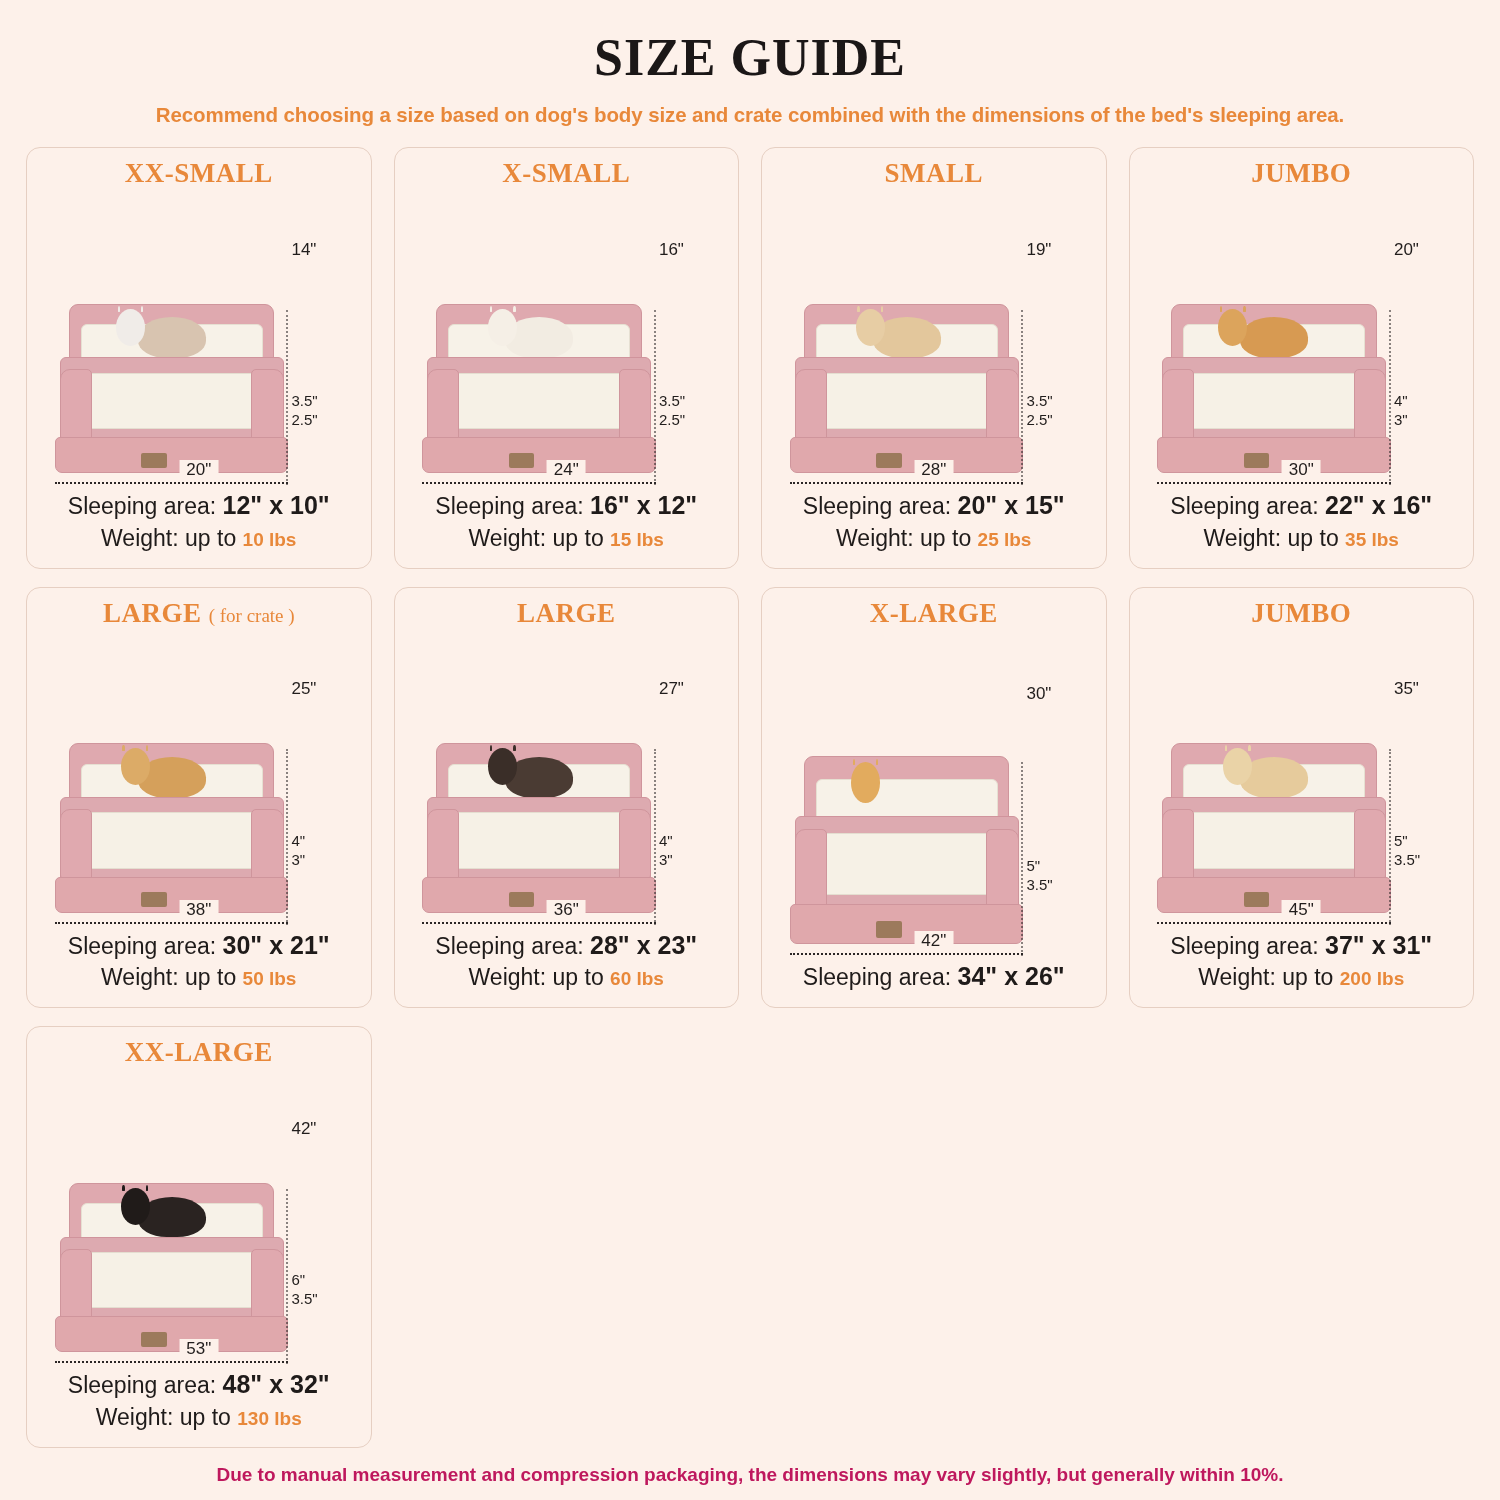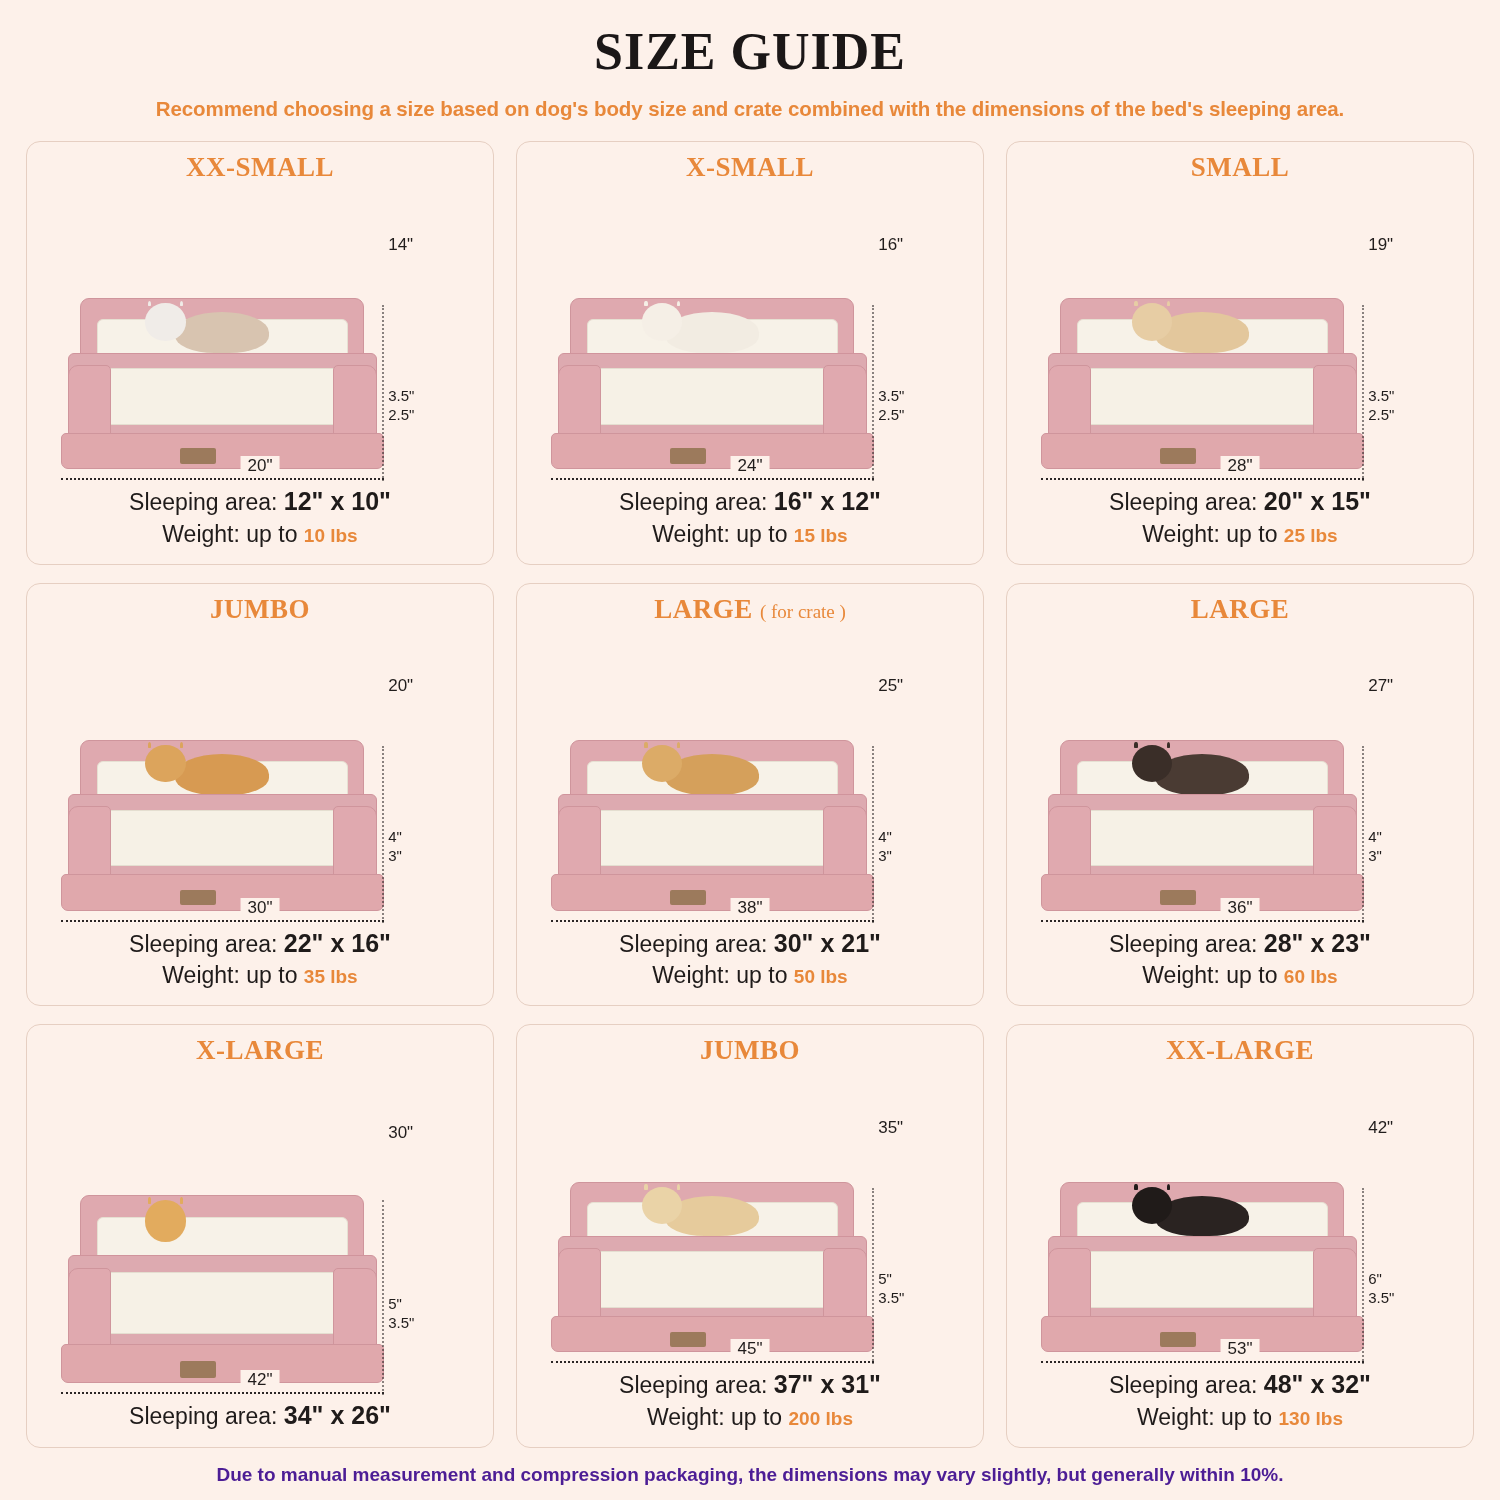--- a/index.html
+++ b/index.html
@@ -11,21 +11,21 @@
     height: 1500px;
     background: #fdf1ea;
     font-family: "Liberation Sans", sans-serif;
     color: #231f1e;
     overflow: hidden;
   }
   .page {
     width: 1500px;
     height: 1500px;
     box-sizing: border-box;
-    padding: 10px 26px 0 26px;
+    padding: 16px 26px 0 26px;
     display: flex;
     flex-direction: column;
   }
   .title {
     text-align: center;
     font-family: "Liberation Serif", serif;
     font-weight: bold;
     font-size: 52px;
     letter-spacing: 1px;
     color: #1b1717;
@@ -35,21 +35,21 @@
     text-align: center;
     font-size: 20.5px;
     font-weight: bold;
     color: #e8883a;
     margin-bottom: 20px;
     letter-spacing: -0.1px;
   }
   .grid {
     flex: 1;
     display: grid;
-    grid-template-columns: repeat(3, 1fr);
+    grid-template-columns: repeat(4, 1fr);
     grid-template-rows: repeat(3, 1fr);
     gap: 18px 22px;
   }
   .card {
     background: #fdf1ea;
     border: 1.5px solid #e6cfc2;
     border-radius: 14px;
     padding: 10px 12px 14px 12px;
     display: flex;
     flex-direction: column;
@@ -247,21 +247,21 @@
   }
   .spec-line .weight {
     font-weight: bold;
     font-size: 19px;
     color: #e8883a;
   }
   .footer {
     text-align: center;
     font-size: 19px;
     font-weight: bold;
-    color: #4c1d95;
+    color: #be185d;
     padding: 16px 0 14px 0;
   }
 </style>
 </head>
 <body>
 
 <div class="page">
 
   <div class="title">SIZE GUIDE</div>
   <div class="subtitle">Recommend choosing a size based on dog's body size and crate combined with the dimensions of the bed's sleeping area.</div>

